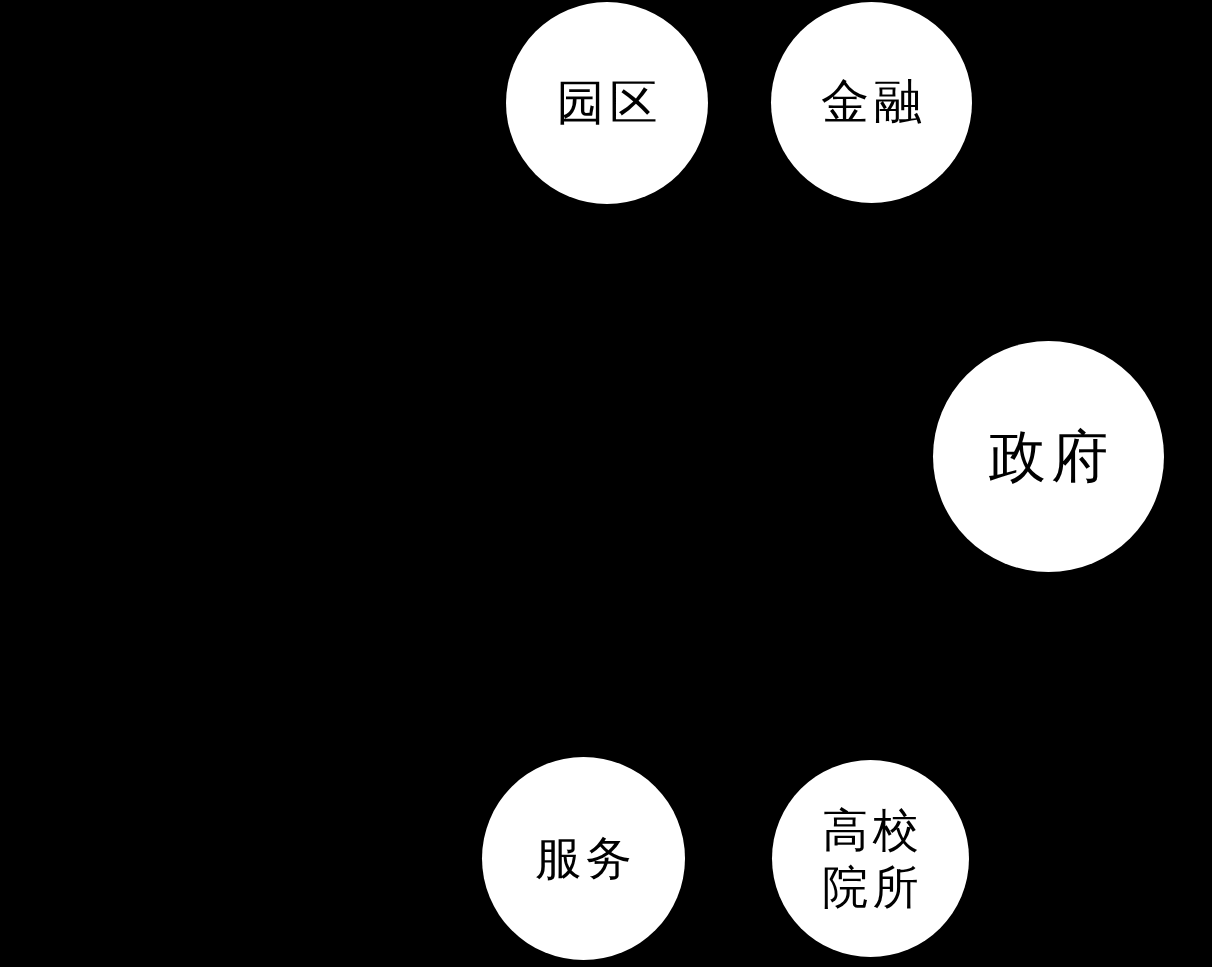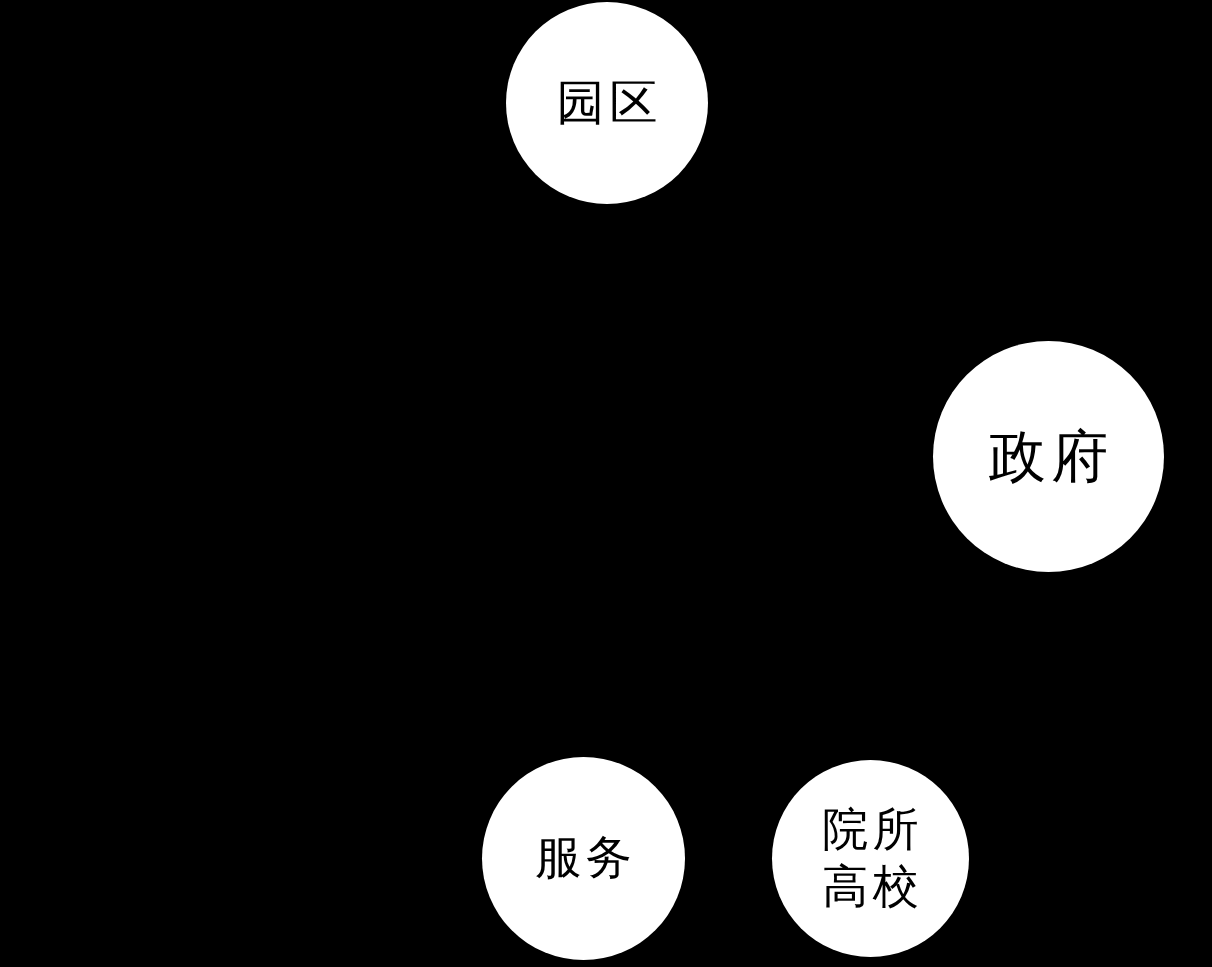--- a/index.html
+++ b/index.html
@@ -6,21 +6,21 @@
     margin: 0;
     padding: 0;
     background: #000000;
   }
   .canvas {
     position: relative;
     width: 1212px;
     height: 967px;
     background: #000000;
     overflow: hidden;
-    font-family: Liberation Serif, serif;
+    font-family: Liberation Sans, sans-serif;
   }
   .node {
     position: absolute;
     background: #ffffff;
     border-radius: 50%;
     display: flex;
     align-items: center;
     justify-content: center;
     color: #000000;
     text-align: center;
@@ -46,34 +46,39 @@
 <body>
 
 <div class="canvas">
 
   <div class="node node-park">
     <div class="node-label">
       <span>园区</span>
     </div>
   </div>
 
+  <div class="node node-finance">
+    <div class="node-label">
+      <span>金融</span>
+    </div>
+  </div>
 
 
   <div class="node node-government">
     <div class="node-label">
       <span>政府</span>
     </div>
   </div>
 
   <div class="node node-service">
     <div class="node-label">
       <span>服务</span>
     </div>
   </div>
 
   <div class="node node-university">
     <div class="node-label">
+      <span>高校</span>
       <span>院所</span>
-      <span>高校</span>
     </div>
   </div>
 
 </div>
 
 </body></html>

